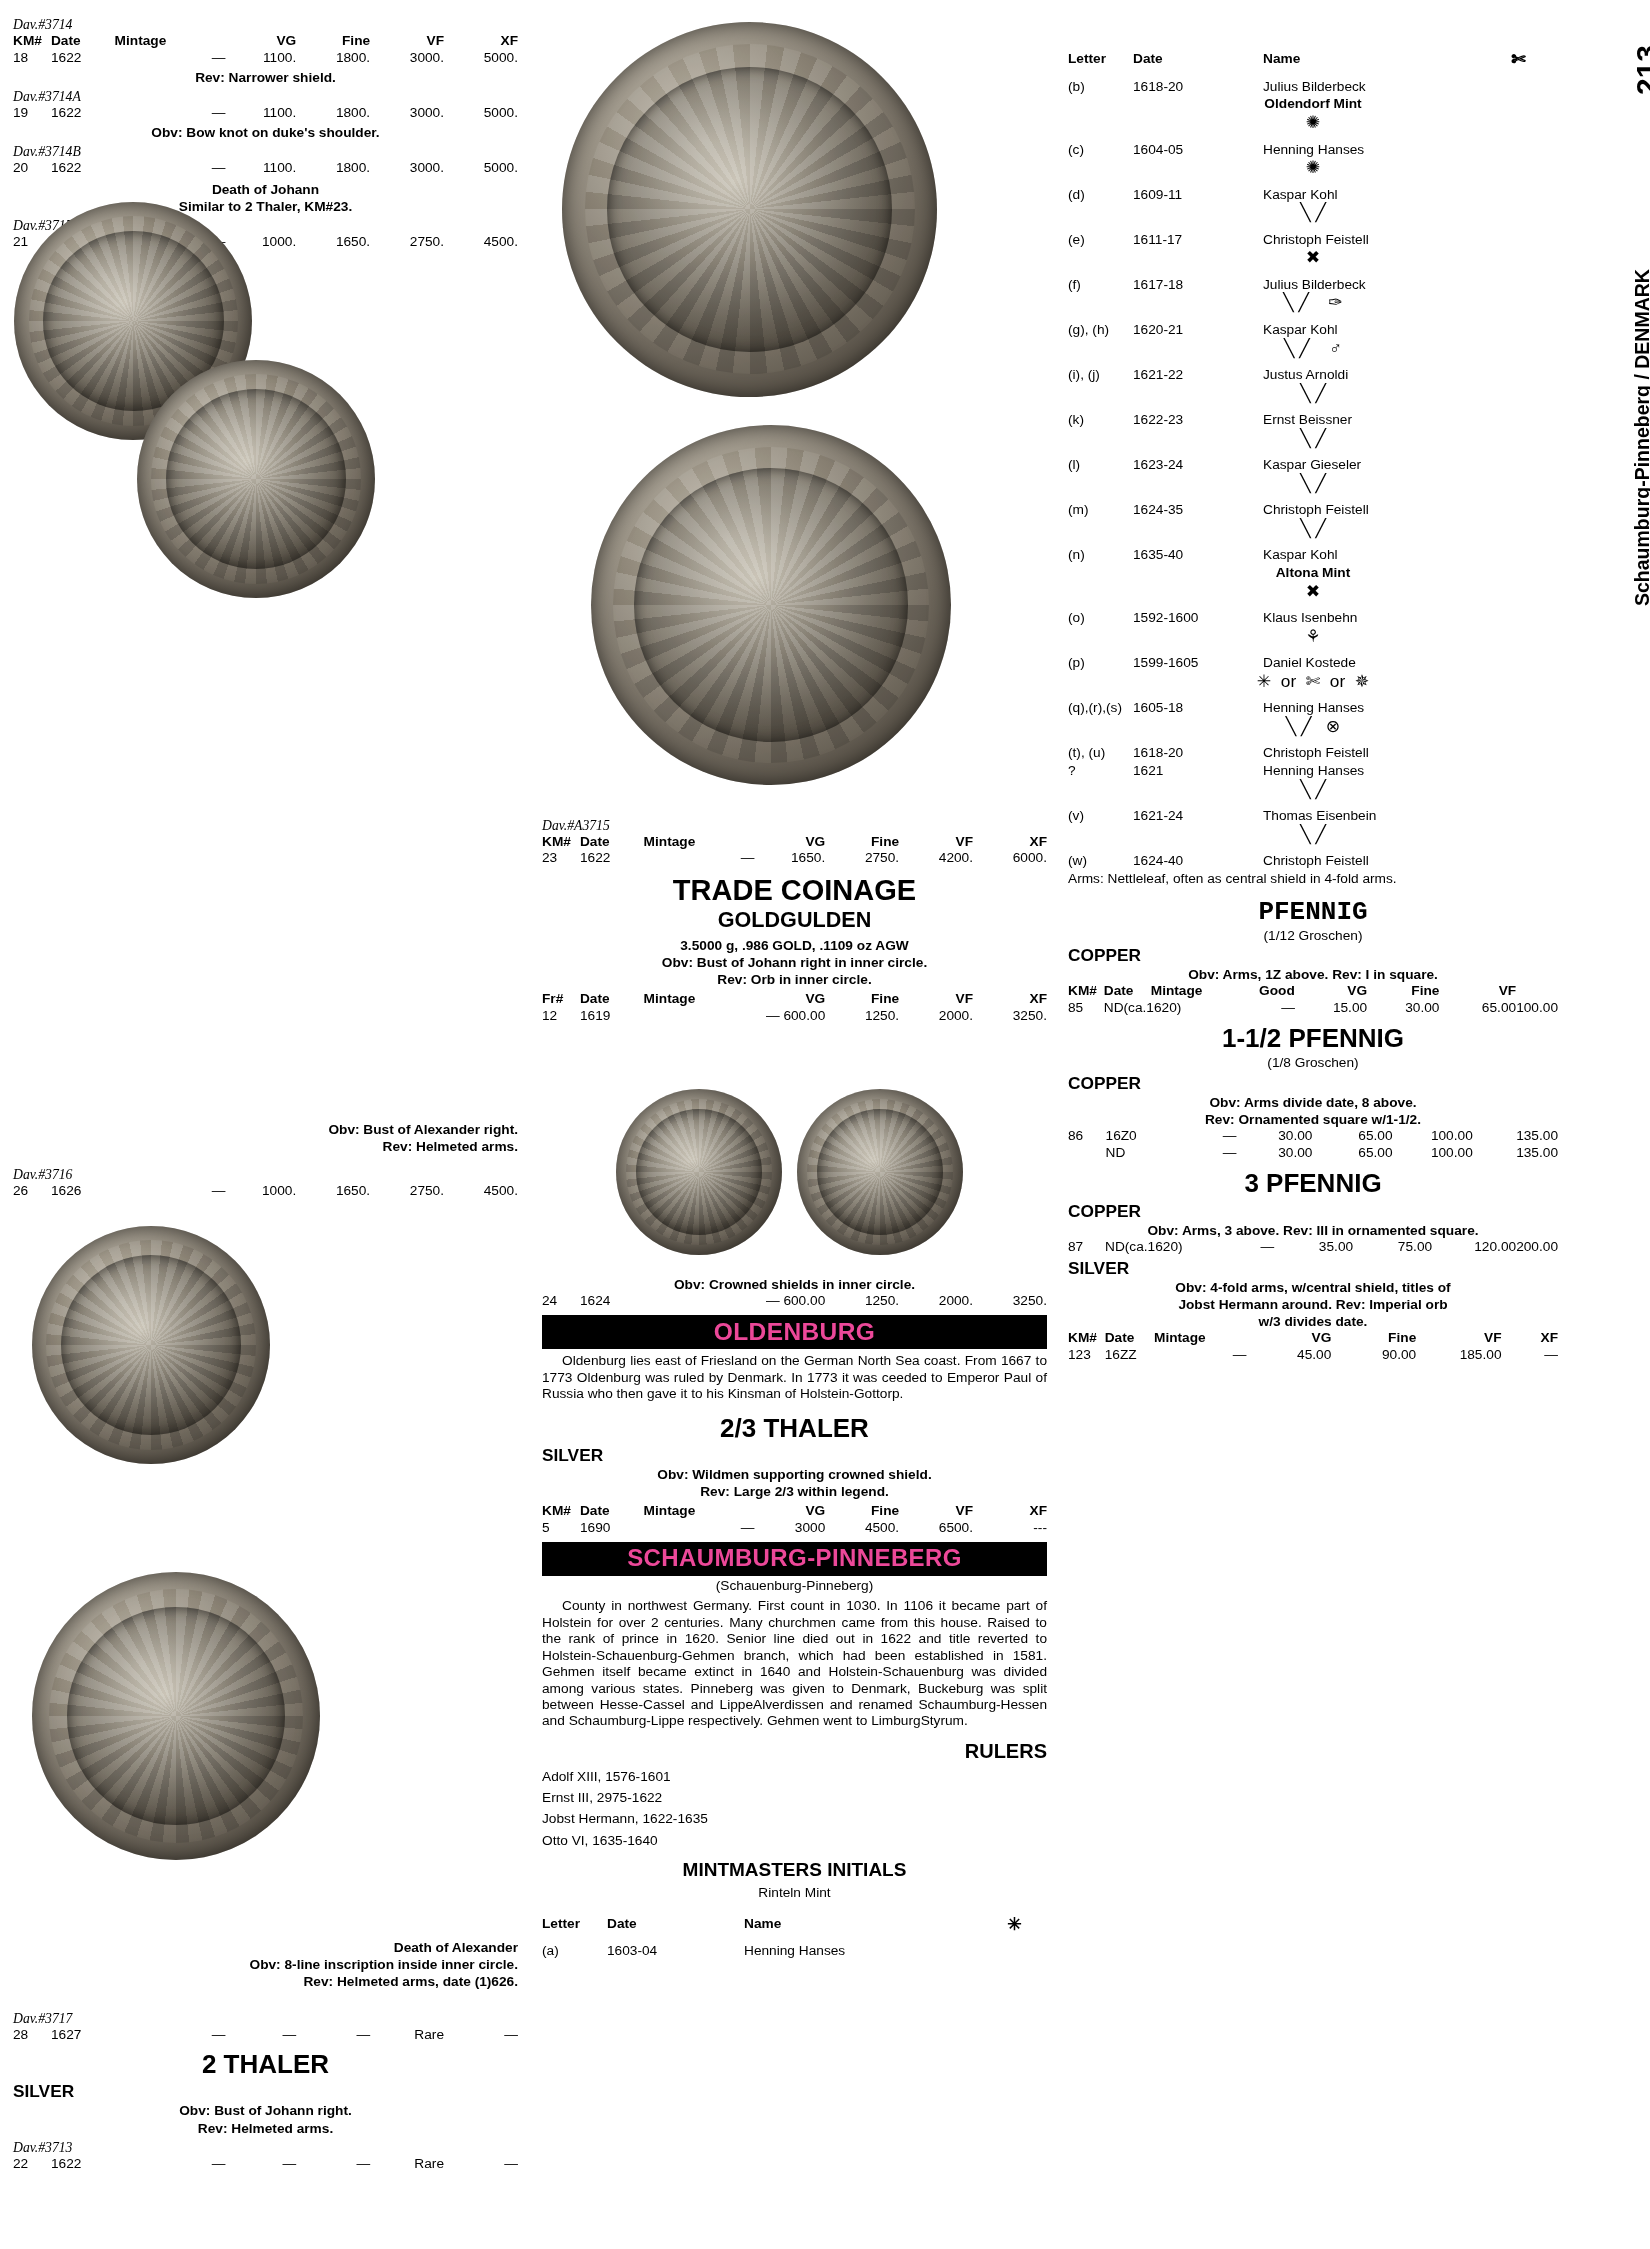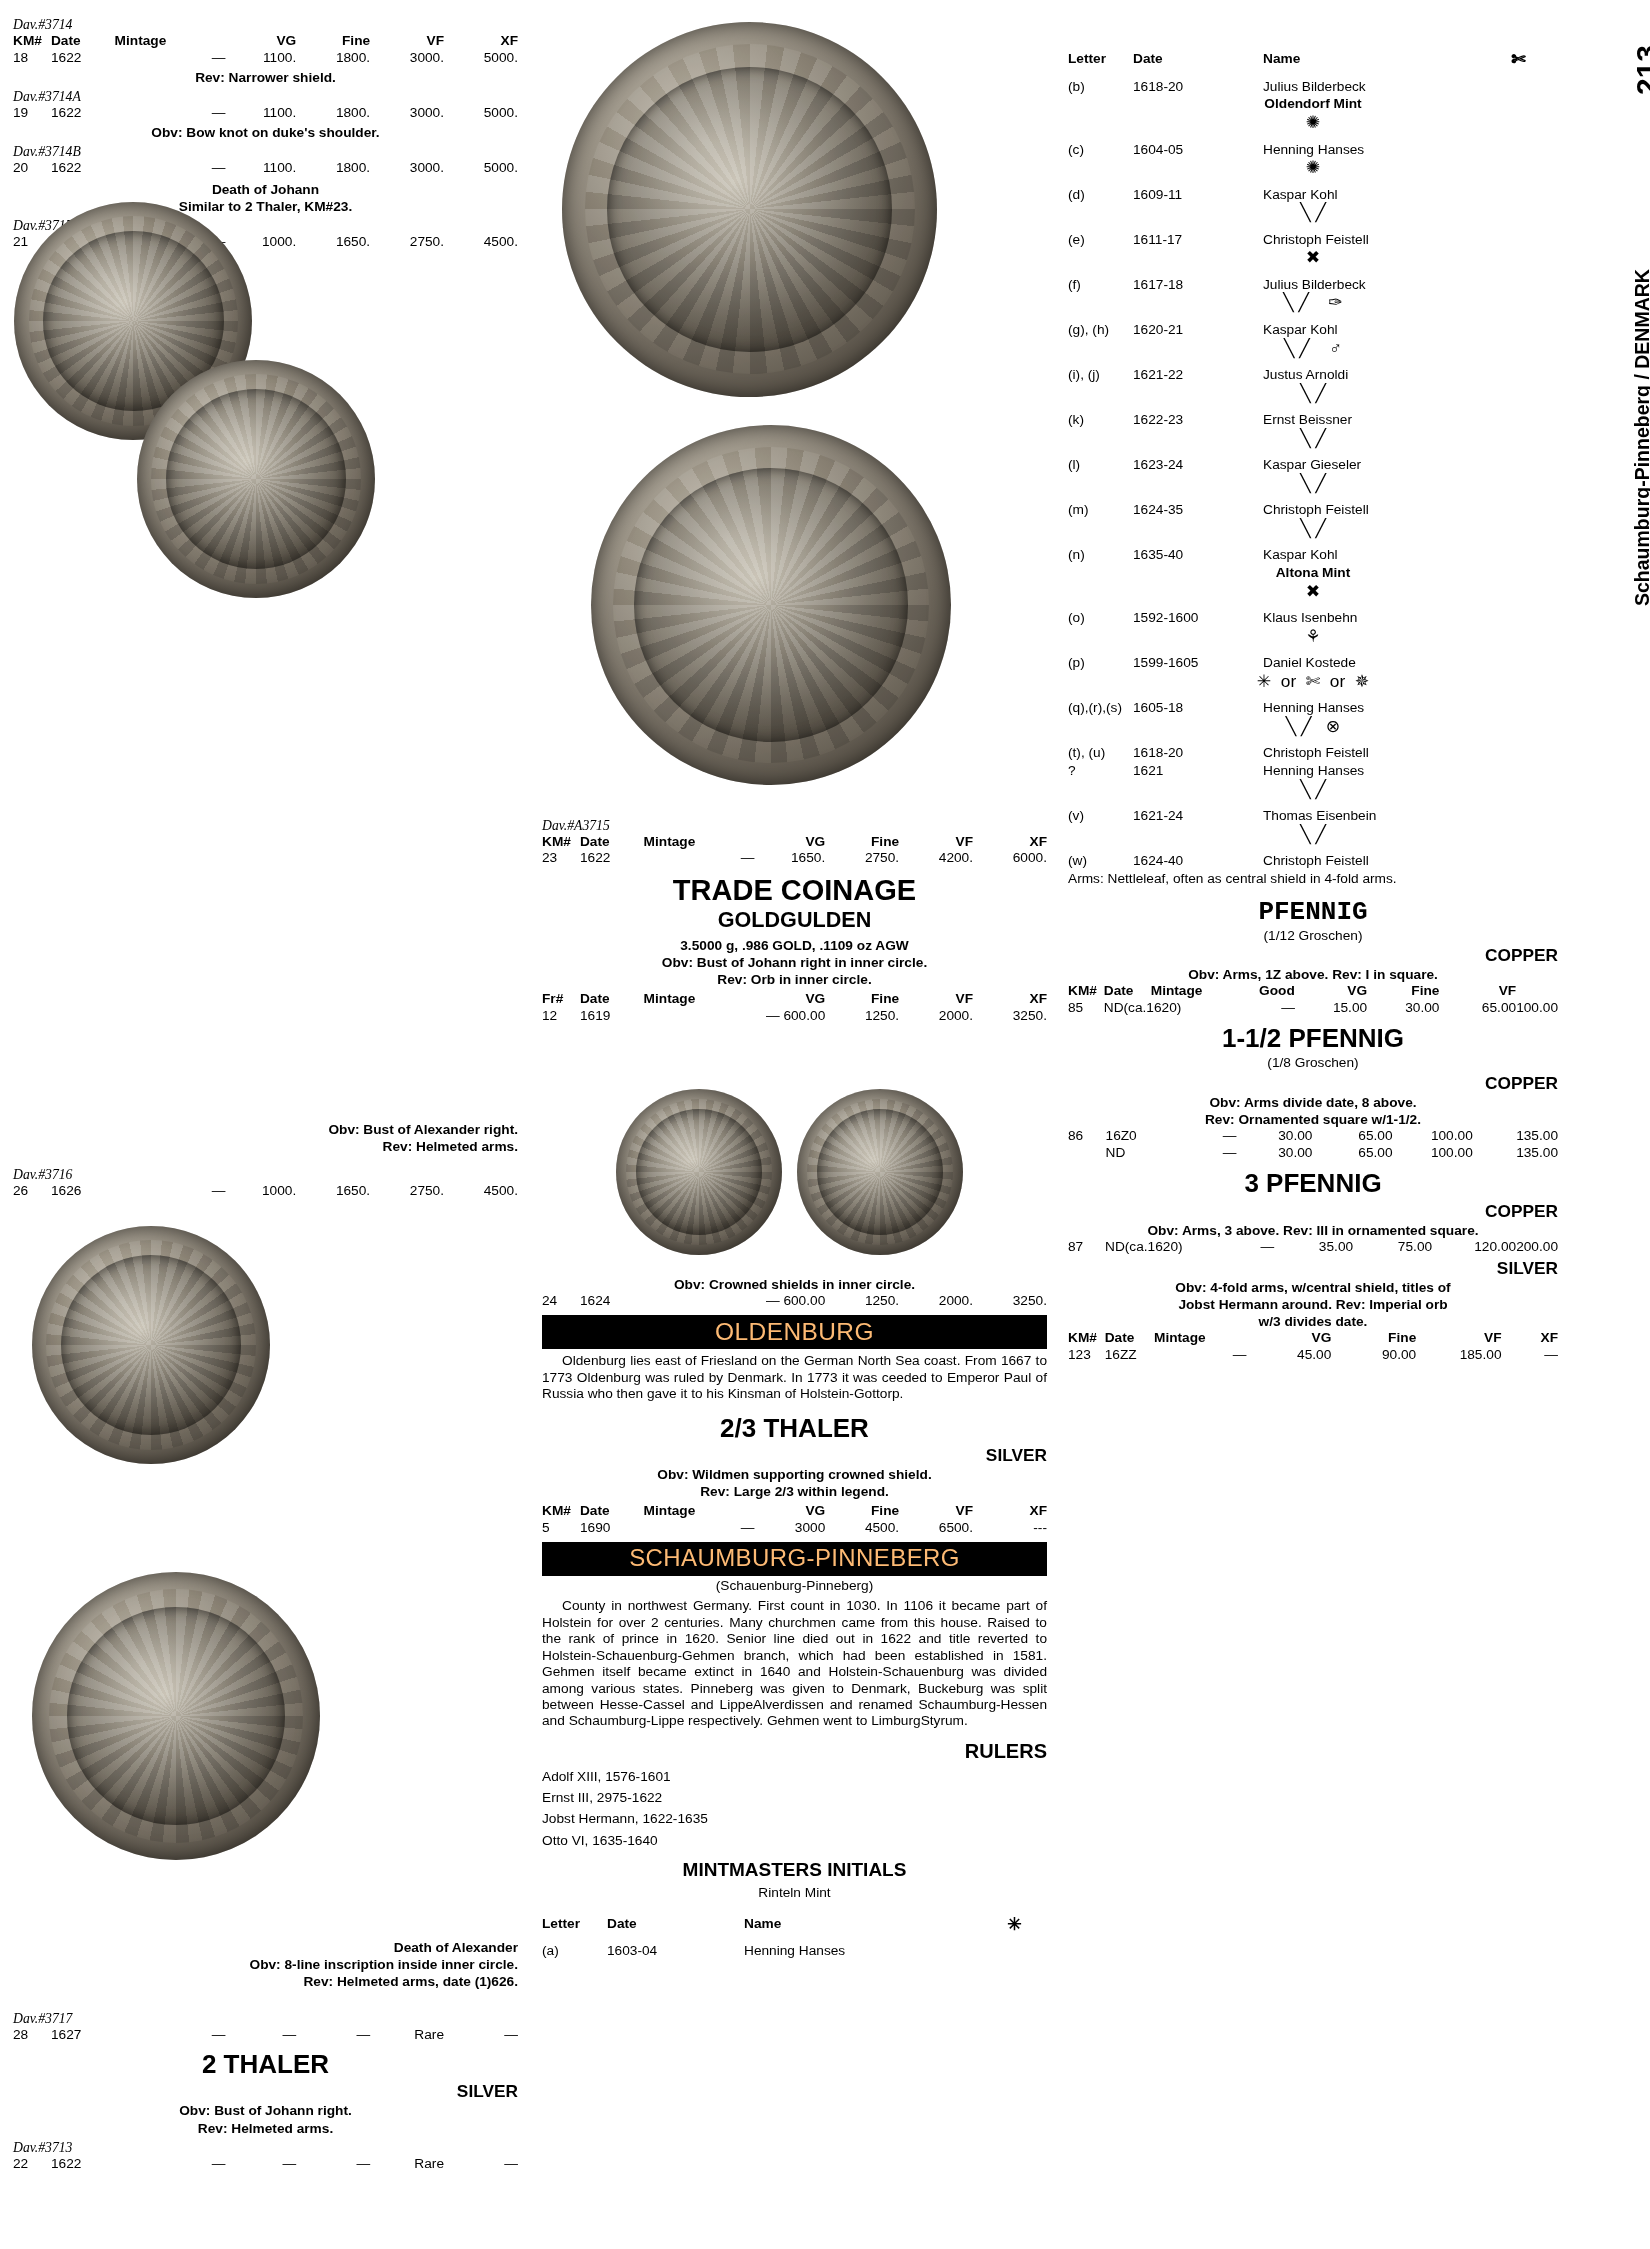--- a/index.html
+++ b/index.html
@@ -49,26 +49,26 @@
   table.pt td, table.pt th { padding:0 0 1.4px 0; white-space:nowrap; }
   .hdrrow td { font-weight:bold; }
   .num { text-align:right; }
   .dav { font-family:"Liberation Serif", serif; font-style:italic; font-size:13.7px; padding-top:2.9px;}
 
   .ctr-b { text-align:center; font-weight:bold; font-size:13.7px; line-height:1.25; }
   .ctr-n { text-align:center; font-size:13.7px; line-height:1.25; }
 
   
   .banner {
-    background:#000; color:#fdba74; text-align:center;
-    font-weight:normal; font-size:24.5px; letter-spacing:0.4px;
+    background:#000; color:#ec4899; text-align:center;
+    font-weight:bold; font-size:24.5px; letter-spacing:0.4px;
     padding:2.2px 0 3.6px 0; margin:5.8px 0 1.4px 0;
   }
   .bigtitle { text-align:center; font-weight:bold; font-size:26px; margin:7.2px 0 0 0;}
-  .subtitle { text-align:right; font-weight:bold; font-size:17.3px; margin:1.4px 0 0 0;}
+  .subtitle { text-align:left; font-weight:bold; font-size:17.3px; margin:1.4px 0 0 0;}
   .para { font-size:13.7px; text-align:justify; line-height:1.2; margin:4.3px 0 0 0; }
   .para .ind { padding-left:20px; }
 
   
   .coin {
     position:absolute;
     border-radius:50%;
     background:
       radial-gradient(circle at 38% 32%, #c9c3b6 0%, #9a9386 32%, #6e675c 62%, #494339 88%, #2b2721 100%);
     box-shadow: inset 0 0 20px rgba(0,0,0,.55);

